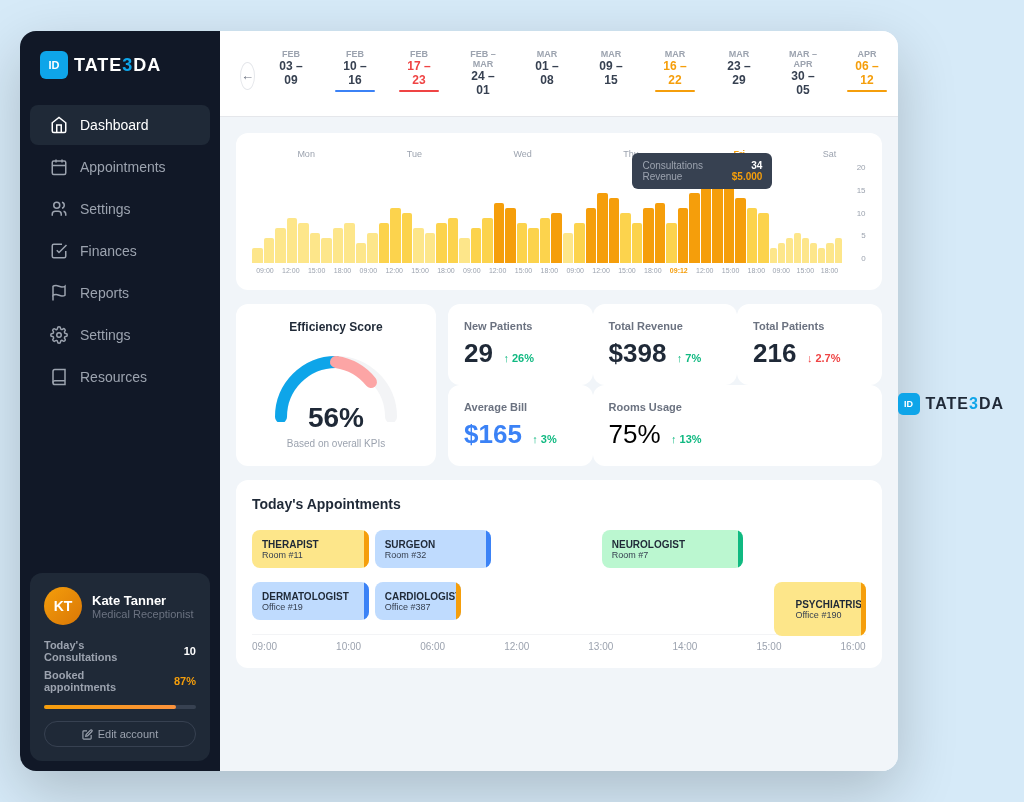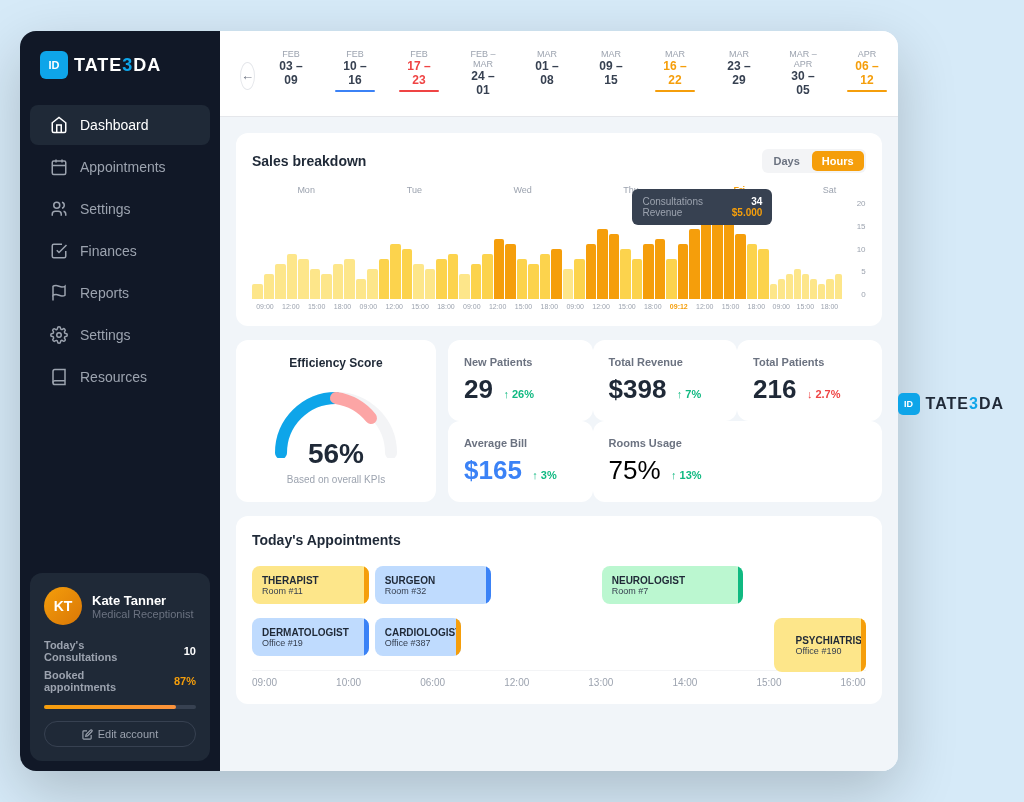--- a/index.html
+++ b/index.html
@@ -159,21 +159,21 @@
       flex: 1;
       justify-content: center;
     }
     .date-tab {
       text-align: center;
       padding: 4px 10px;
       border-radius: 8px;
       cursor: pointer;
       min-width: 60px;
     }
-    .date-tab .month { font-size: 9px; color: #9ca3af; font-weight: 400; text-transform: uppercase; }
+    .date-tab .month { font-size: 9px; color: #9ca3af; font-weight: 700; text-transform: uppercase; }
     .date-tab .days { font-size: 12px; font-weight: 700; color: #374151; }
     .date-tab.active .days { color: #f59e0b; }
     .date-tab .underline {
       height: 2px; border-radius: 1px; margin-top: 3px;
     }
     .date-tab.active .underline { background: #f59e0b; }
     .date-tab:not(.active) .underline { background: transparent; }
 
     
     .content {
@@ -435,27 +435,20 @@
           <div class="days" style="color:#f59e0b">06 – 12</div>
           <div class="underline" style="background:#f59e0b"></div>
         </div>
       </div>
 
     </div>
 
     <div class="content">
 
       <div class="chart-card">
-        <div class="chart-header">
-          <span class="chart-title">Sales breakdown</span>
-          <div class="toggle-group">
-            <button class="toggle-btn">Days</button>
-            <button class="toggle-btn active">Hours</button>
-          </div>
-        </div>
         <div style="position:relative">
           <div class="day-labels">
             <div class="day-label" style="flex:1.5">Mon</div>
             <div class="day-label" style="flex:1.5">Tue</div>
             <div class="day-label" style="flex:1.5">Wed</div>
             <div class="day-label" style="flex:1.5">Thu</div>
             <div class="day-label" style="flex:1.5;color:#f59e0b;font-weight:700">Fri</div>
             <div class="day-label" style="flex:1">Sat</div>
           </div>
           <div style="display:flex;position:relative">

